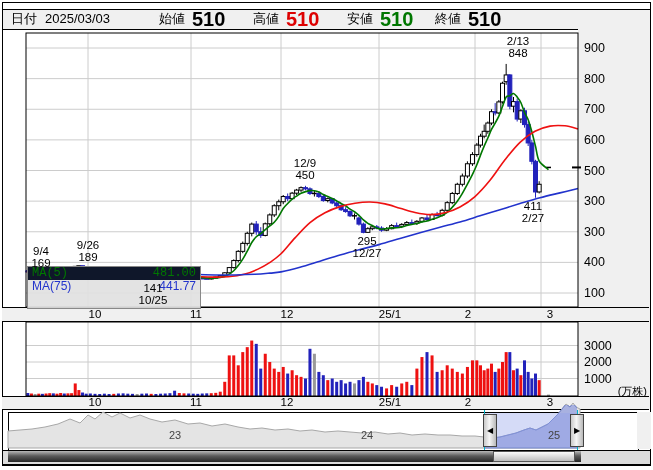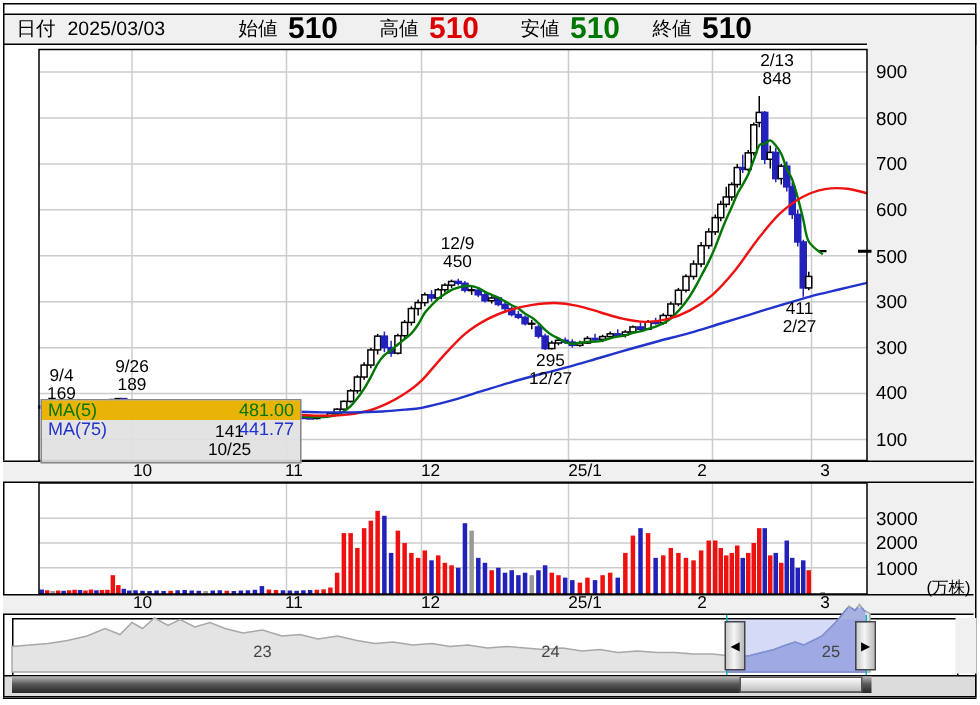--- a/index.html
+++ b/index.html
@@ -15,21 +15,21 @@
   .strip1{top:307px;height:13px;}
   .strip2{top:396px;height:12px;}
   .mlabel{position:absolute;transform:translateX(-50%);font-size:11.5px;color:#000;line-height:13px;}
   .ylab{position:absolute;left:584px;font-size:12.5px;color:#000;line-height:14px;}
   .unit{position:absolute;right:6px;font-size:11px;color:#000;}
   .ann{position:absolute;transform:translateX(-50%);text-align:center;font-size:11.5px;
     line-height:11.5px;color:#000;white-space:nowrap;}
   .legend{position:absolute;left:27px;top:266px;width:172px;height:41px;
     background:rgba(225,225,225,0.92);border:1px solid #888;font-size:12px;}
   .legend .row{height:13px;line-height:13px;padding:0 4px;display:flex;justify-content:space-between;}
-  .legend .row.hl{background:#eab308;}
+  .legend .row.hl{background:#0f172a;font-family:Liberation Mono, monospace;}
   .volbox{position:absolute;left:28px;top:324px;height:15px;padding:0 5px;background:#e8e8e8;
     border:1px solid #777;font-size:12px;line-height:15px;white-space:nowrap;}
   .navbox{position:absolute;left:8px;top:412px;width:629px;height:37px;border:1px solid #000;background:#fff;}
   .nav-sep{position:absolute;left:637px;top:412px;width:14px;height:37px;background:#f0f0f0;}
   .yearlab{position:absolute;transform:translateX(-50%);font-size:11px;color:#444;}
   .selline{position:absolute;top:410px;width:1px;height:52px;}
   .seltint{position:absolute;top:413px;height:35px;background:rgba(145,160,235,0.38);}
   .navarrow{position:absolute;top:414px;width:14px;height:33px;border:1px solid #444;
     background:linear-gradient(90deg,#c9c9c9,#f6f6f6 45%,#b9b9b9);
     font-size:8px;line-height:31px;text-align:center;color:#000;padding:0;cursor:pointer;}

